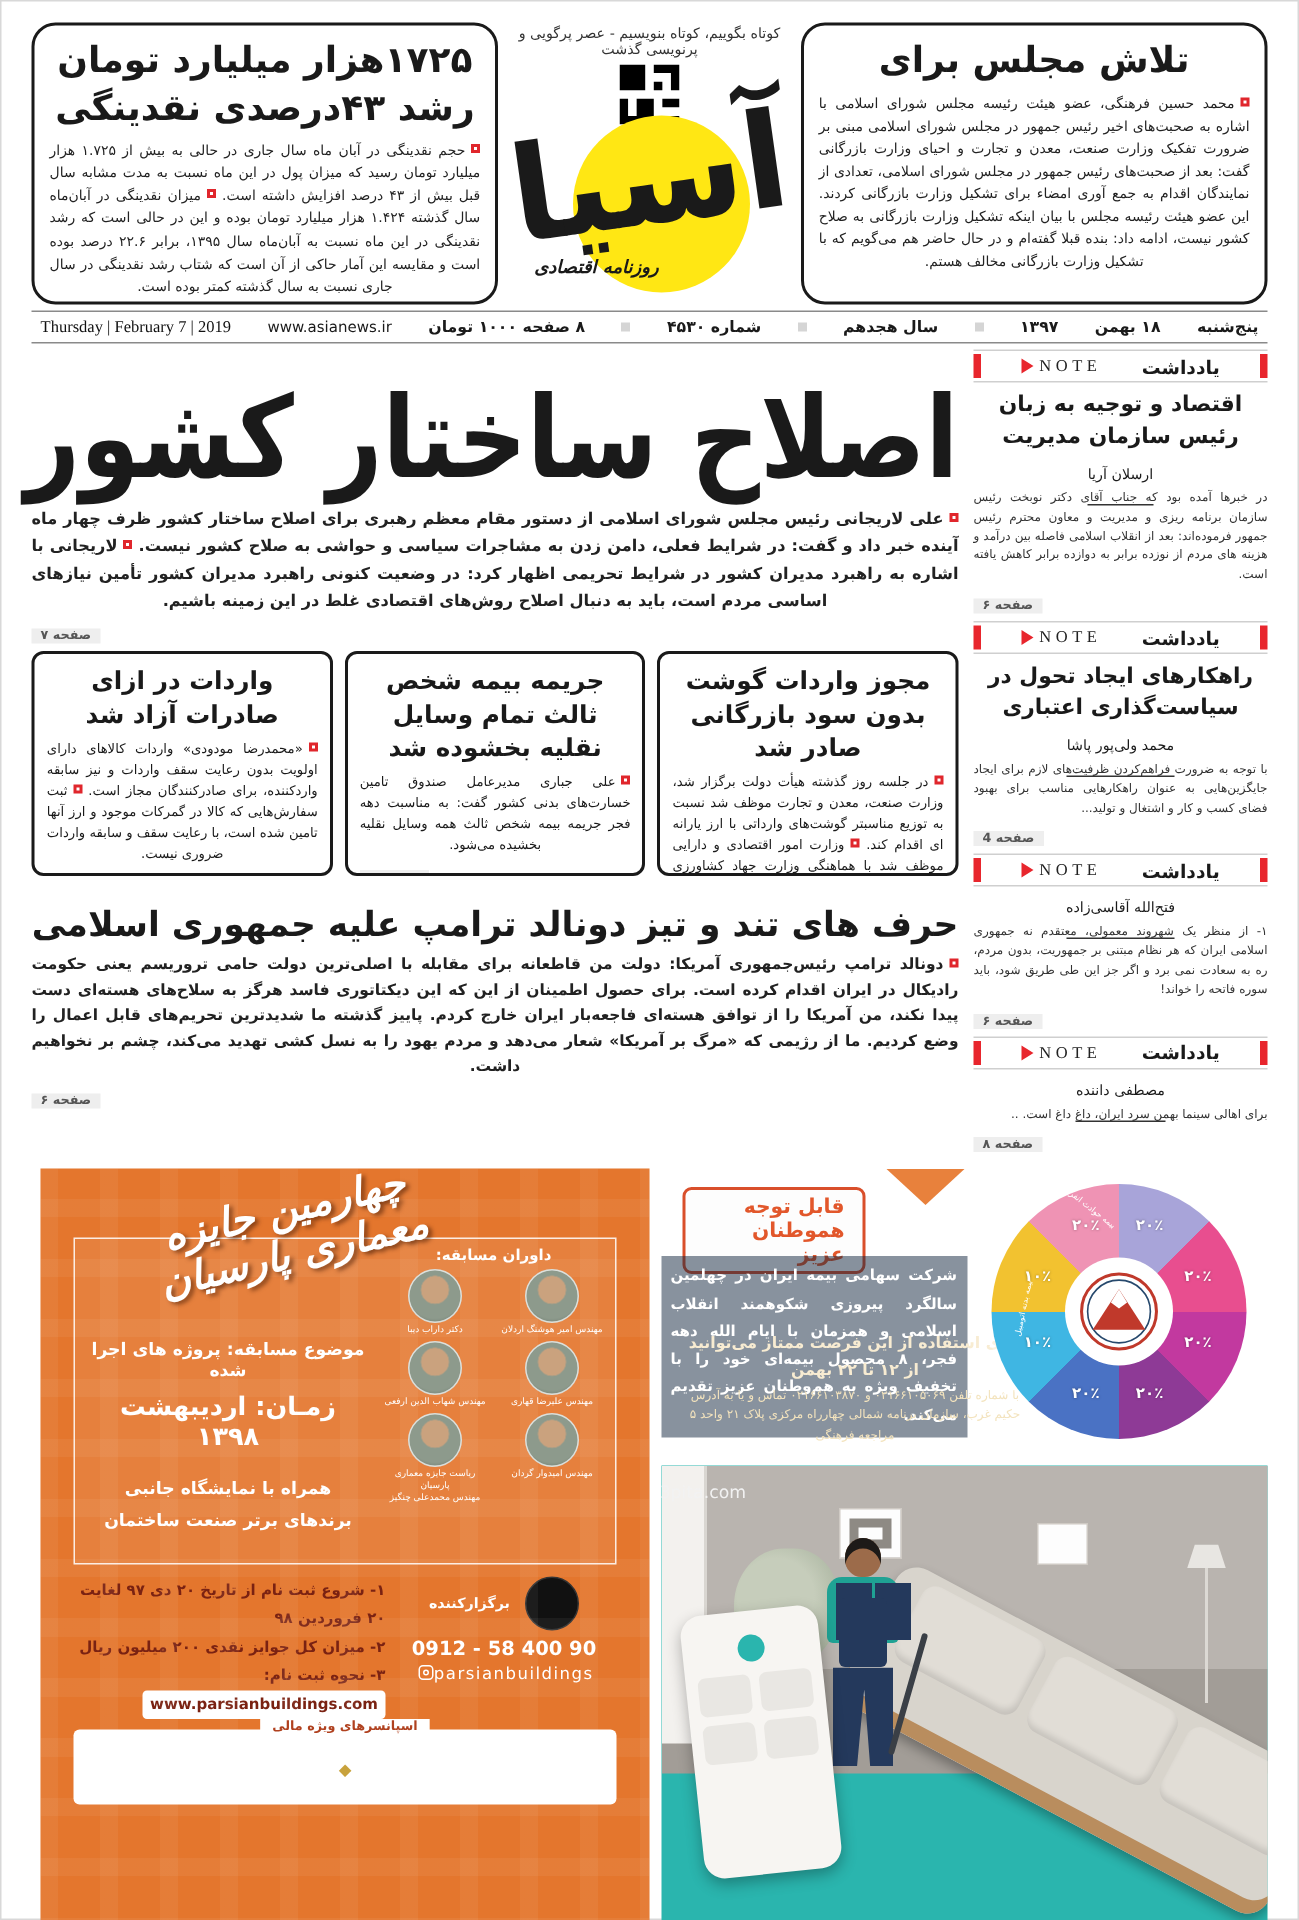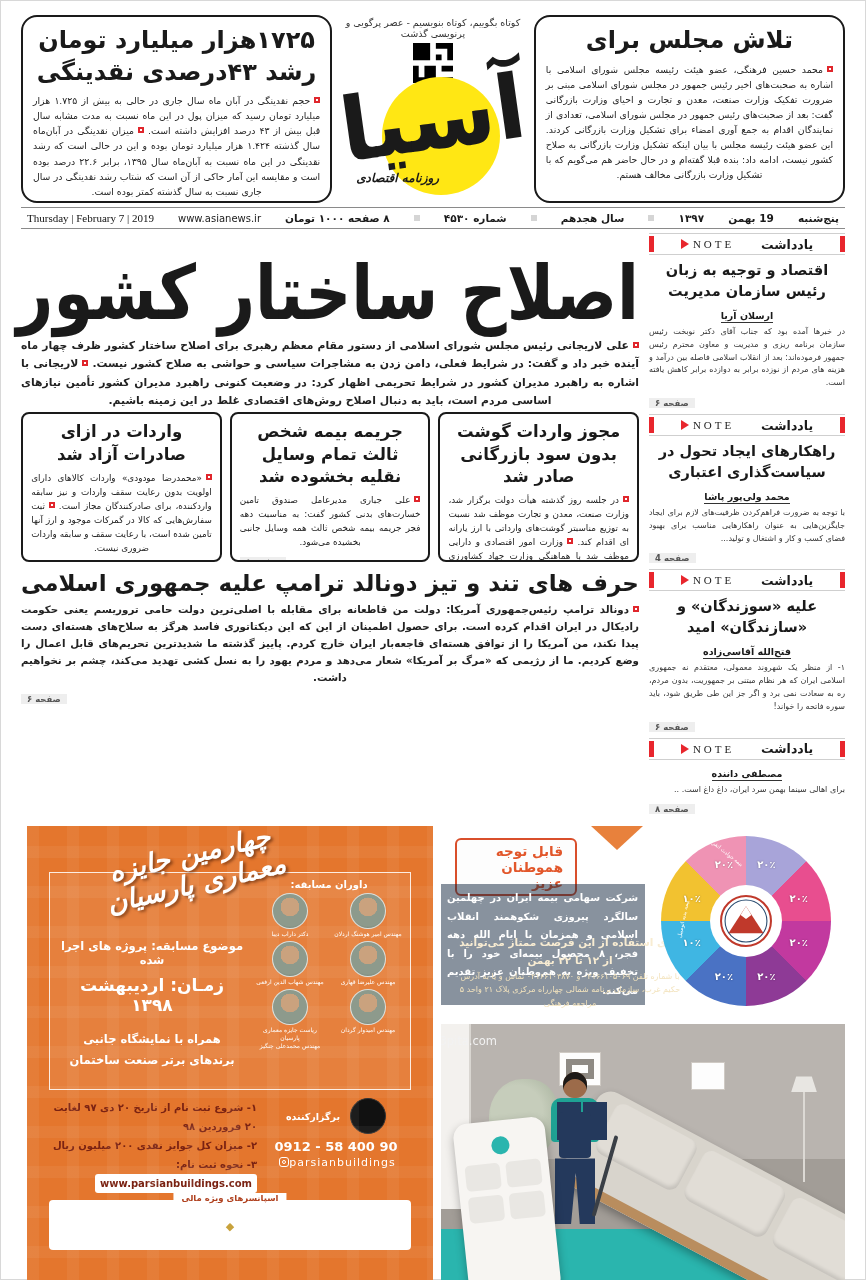--- a/index.html
+++ b/index.html
@@ -35,35 +35,35 @@
   .maincol { width: 618px; }
   .headline { font-size: 64px; font-weight: bold; text-align: center; white-space: nowrap;
               letter-spacing: -3px; transform: scaleY(1.18); transform-origin: top; padding-top: 14px; height: 104px; }
   .lead { font-size: 10.8px; font-weight: bold; line-height: 1.7; text-align: justify; text-align-last: center; color: #222; }
   .pref { font-size: 8.5px; color: #555; background: #eee; padding: 0 6px; }
   .pref-row { text-align: left; margin: 1px 0 4px; font-weight: bold; }
   .boxrow { display: flex; gap: 8px; margin-top: 2px; }
   .abox { width: 200.6px; border: 2px solid #1a1a1a; border-radius: 8px; padding: 7px 8px 4px; height: 150px; overflow: hidden; }
   .abox h3 { font-size: 16.5px; line-height: 1.35; text-align: center; letter-spacing: -0.5px; }
   .abox .body { margin-top: 5px; font-size: 8.8px; line-height: 1.6; text-align: justify; text-align-last: center; }
-  .trump { margin-top: 8px; }
+  .trump { margin-top: 20px; }
   .trump h2 { font-size: 23px; text-align: center; white-space: nowrap; letter-spacing: -0.5px; }
   .trump .body { margin-top: 5px; font-size: 10.3px; font-weight: bold; line-height: 1.65; text-align: justify; text-align-last: center; color: #222; }
 
   
   .sidebar { width: 198px; }
   .note { margin-bottom: 2px; }
   .nhead { display: flex; align-items: center; justify-content: space-between; border-top: 1px solid #cfcfcf; border-bottom: 1px solid #cfcfcf; padding: 2px 0; }
   .rbar { width: 5px; height: 16px; background: #e8262d; }
   .nfa { font-weight: bold; font-size: 12.5px; }
   .nen { font-family: "Liberation Serif", serif; font-size: 11px; letter-spacing: 3px; color: #222; display: flex; align-items: center; gap: 4px; direction: ltr; }
   .tri { width: 0; height: 0; border-top: 5px solid transparent; border-bottom: 5px solid transparent; border-left: 8px solid #e8262d; }
   .note h4 { font-size: 14.5px; text-align: center; line-height: 1.45; margin-top: 5px; letter-spacing: -0.3px; }
   .author { text-align: center; margin-top: 2px; }
-  .author span { font-size: 9.5px; font-weight: bold; border-bottom: 1px solid #333; padding-bottom: 1px; }
+  .author span { font-size: 9.5px; font-weight: normal; border-bottom: 1px solid #333; padding-bottom: 14px; }
   .note .body { margin-top: 3px; font-size: 8px; line-height: 1.6; text-align: justify; color: #333; }
 
   
   .ads { display: flex; gap: 8px; margin-top: 6px; height: 592px; }
 
   
   .parsian { width: 406px; background: #e4762d; position: relative; overflow: hidden; color: #fff; }
   .parsian::before { content: ""; position: absolute; inset: 0;
      background: repeating-linear-gradient(0deg, rgba(255,255,255,.05) 0 12px, transparent 12px 40px),
                  repeating-linear-gradient(90deg, rgba(255,255,255,.05) 0 12px, transparent 12px 40px); }
@@ -171,21 +171,21 @@
 
     <div class="hbox">
       <h2><span>۱۷۲۵هزار میلیارد تومان</span><br><span>رشد ۴۳درصدی نقدینگی</span></h2>
       <p class="body"><span class="sq"></span><span>حجم نقدینگی در آبان ماه سال جاری در حالی به بیش از ۱.۷۲۵ هزار میلیارد تومان رسید که میزان پول در این ماه نسبت به مدت مشابه سال قبل بیش از ۴۳ درصد افزایش داشته است.</span>
       <span class="sq"></span><span>میزان نقدینگی در آبان‌ماه سال گذشته ۱.۴۲۴ هزار میلیارد تومان بوده و این در حالی است که رشد نقدینگی در این ماه نسبت به آبان‌ماه سال ۱۳۹۵، برابر ۲۲.۶ درصد بوده است و مقایسه این آمار حاکی از آن است که شتاب رشد نقدینگی در سال جاری نسبت به سال گذشته کمتر بوده است.</span></p>
     </div>
   </div>
 
   <div class="dateline">
     <span class="fa">پنج‌شنبه</span>
-    <span class="fa">19 بهمن</span>
+    <span class="fa">۱۸ بهمن</span>
     <span class="fa">۱۳۹۷</span>
     <span class="dsep"></span>
     <span class="fa">سال هجدهم</span>
     <span class="dsep"></span>
     <span class="fa">شماره ۴۵۳۰</span>
     <span class="dsep"></span>
     <span class="fa">۸ صفحه ۱۰۰۰ تومان</span>
     <span class="site ltr">www.asianews.ir</span>
     <span class="en-date ltr">Thursday | February 7 | 2019</span>
   </div>
@@ -229,21 +229,20 @@
       <div class="note">
         <div class="nhead">
           <span class="rbar"></span>
           <span class="nfa">یادداشت</span>
           <span class="nen">
               <span class="tri"></span>
               <span>NOTE</span>
             </span>
           <span class="rbar"></span>
         </div>
-        <h4>علیه «سوزندگان» و «سازندگان» امید</h4>
         <div class="author"><span>فتح‌الله آقاسی‌زاده</span></div>
         <p class="body">۱- از منظر یک شهروند معمولی، معتقدم نه جمهوری اسلامی ایران که هر نظام مبتنی بر جمهوریت، بدون مردم، ره به سعادت نمی برد و اگر جز این طی طریق شود، باید سوره فاتحه را خواند!</p>
         <div class="pref-row"><span class="pref">صفحه ۶</span></div>
       </div>
 
       <div class="note">
         <div class="nhead">
           <span class="rbar"></span>
           <span class="nfa">یادداشت</span>
           <span class="nen">
@@ -255,31 +254,32 @@
         <div class="author"><span>مصطفی داننده</span></div>
         <p class="body">برای اهالی سینما بهمن سرد ایران، داغ داغ است. ..</p>
         <div class="pref-row"><span class="pref">صفحه ۸</span></div>
       </div>
     </div>
 
     <div class="maincol">
       <div class="headline">اصلاح ساختار کشور</div>
       <p class="lead"><span class="sq"></span><span>علی لاریجانی رئیس مجلس شورای اسلامی از دستور مقام معظم رهبری برای اصلاح ساختار کشور ظرف چهار ماه آینده خبر داد و گفت: در شرایط فعلی، دامن زدن به مشاجرات سیاسی و حواشی به صلاح کشور نیست.</span>
       <span class="sq"></span><span>لاریجانی با اشاره به راهبرد مدیران کشور در شرایط تحریمی اظهار کرد: در وضعیت کنونی راهبرد مدیران کشور تأمین نیازهای اساسی مردم است، باید به دنبال اصلاح روش‌های اقتصادی غلط در این زمینه باشیم.</span></p>
+      <div class="pref-row"><span class="pref">صفحه ۷</span></div>
 
       <div class="boxrow">
         <div class="abox">
           <h3>مجوز واردات گوشت بدون سود بازرگانی صادر شد</h3>
           <p class="body"><span class="sq"></span><span>در جلسه روز گذشته هیأت دولت برگزار شد، وزارت صنعت، معدن و تجارت موظف شد نسبت به توزیع مناسبتر گوشت‌های وارداتی با ارز یارانه ای اقدام کند.</span>
           <span class="sq"></span><span>وزارت امور اقتصادی و دارایی موظف شد با هماهنگی وزارت جهاد کشاورزی نسبت به تسریع در مراحل ترخیص گوشت از بنادر اقدام کند.</span></p>
 
         </div>
         <div class="abox">
           <h3>جریمه بیمه شخص ثالث تمام وسایل نقلیه بخشوده شد</h3>
-          <p class="body"><span class="sq"></span><span>علی جباری مدیرعامل صندوق تامین خسارت‌های بدنی کشور گفت: به مناسبت دهه فجر جریمه بیمه شخص ثالث همه وسایل جانبی بخشیده می‌شود.</span></p>
+          <p class="body"><span class="sq"></span><span>علی جباری مدیرعامل صندوق تامین خسارت‌های بدنی کشور گفت: به مناسبت دهه فجر جریمه بیمه شخص ثالث همه وسایل نقلیه بخشیده می‌شود.</span></p>
           <div class="pref-row"><span class="pref">صفحه ۸</span></div>
         </div>
         <div class="abox">
           <h3>واردات در ازای صادرات آزاد شد</h3>
           <p class="body"><span class="sq"></span><span>«محمدرضا مودودی» واردات کالاهای دارای اولویت بدون رعایت سقف واردات و نیز سابقه واردکننده، برای صادرکنندگان مجاز است.</span>
           <span class="sq"></span><span>ثبت سفارش‌هایی که کالا در گمرکات موجود و ارز آنها تامین شده است، با رعایت سقف و سابقه واردات ضروری نیست.</span></p>
           <div class="pref-row"></div>
         </div>
       </div>
 

